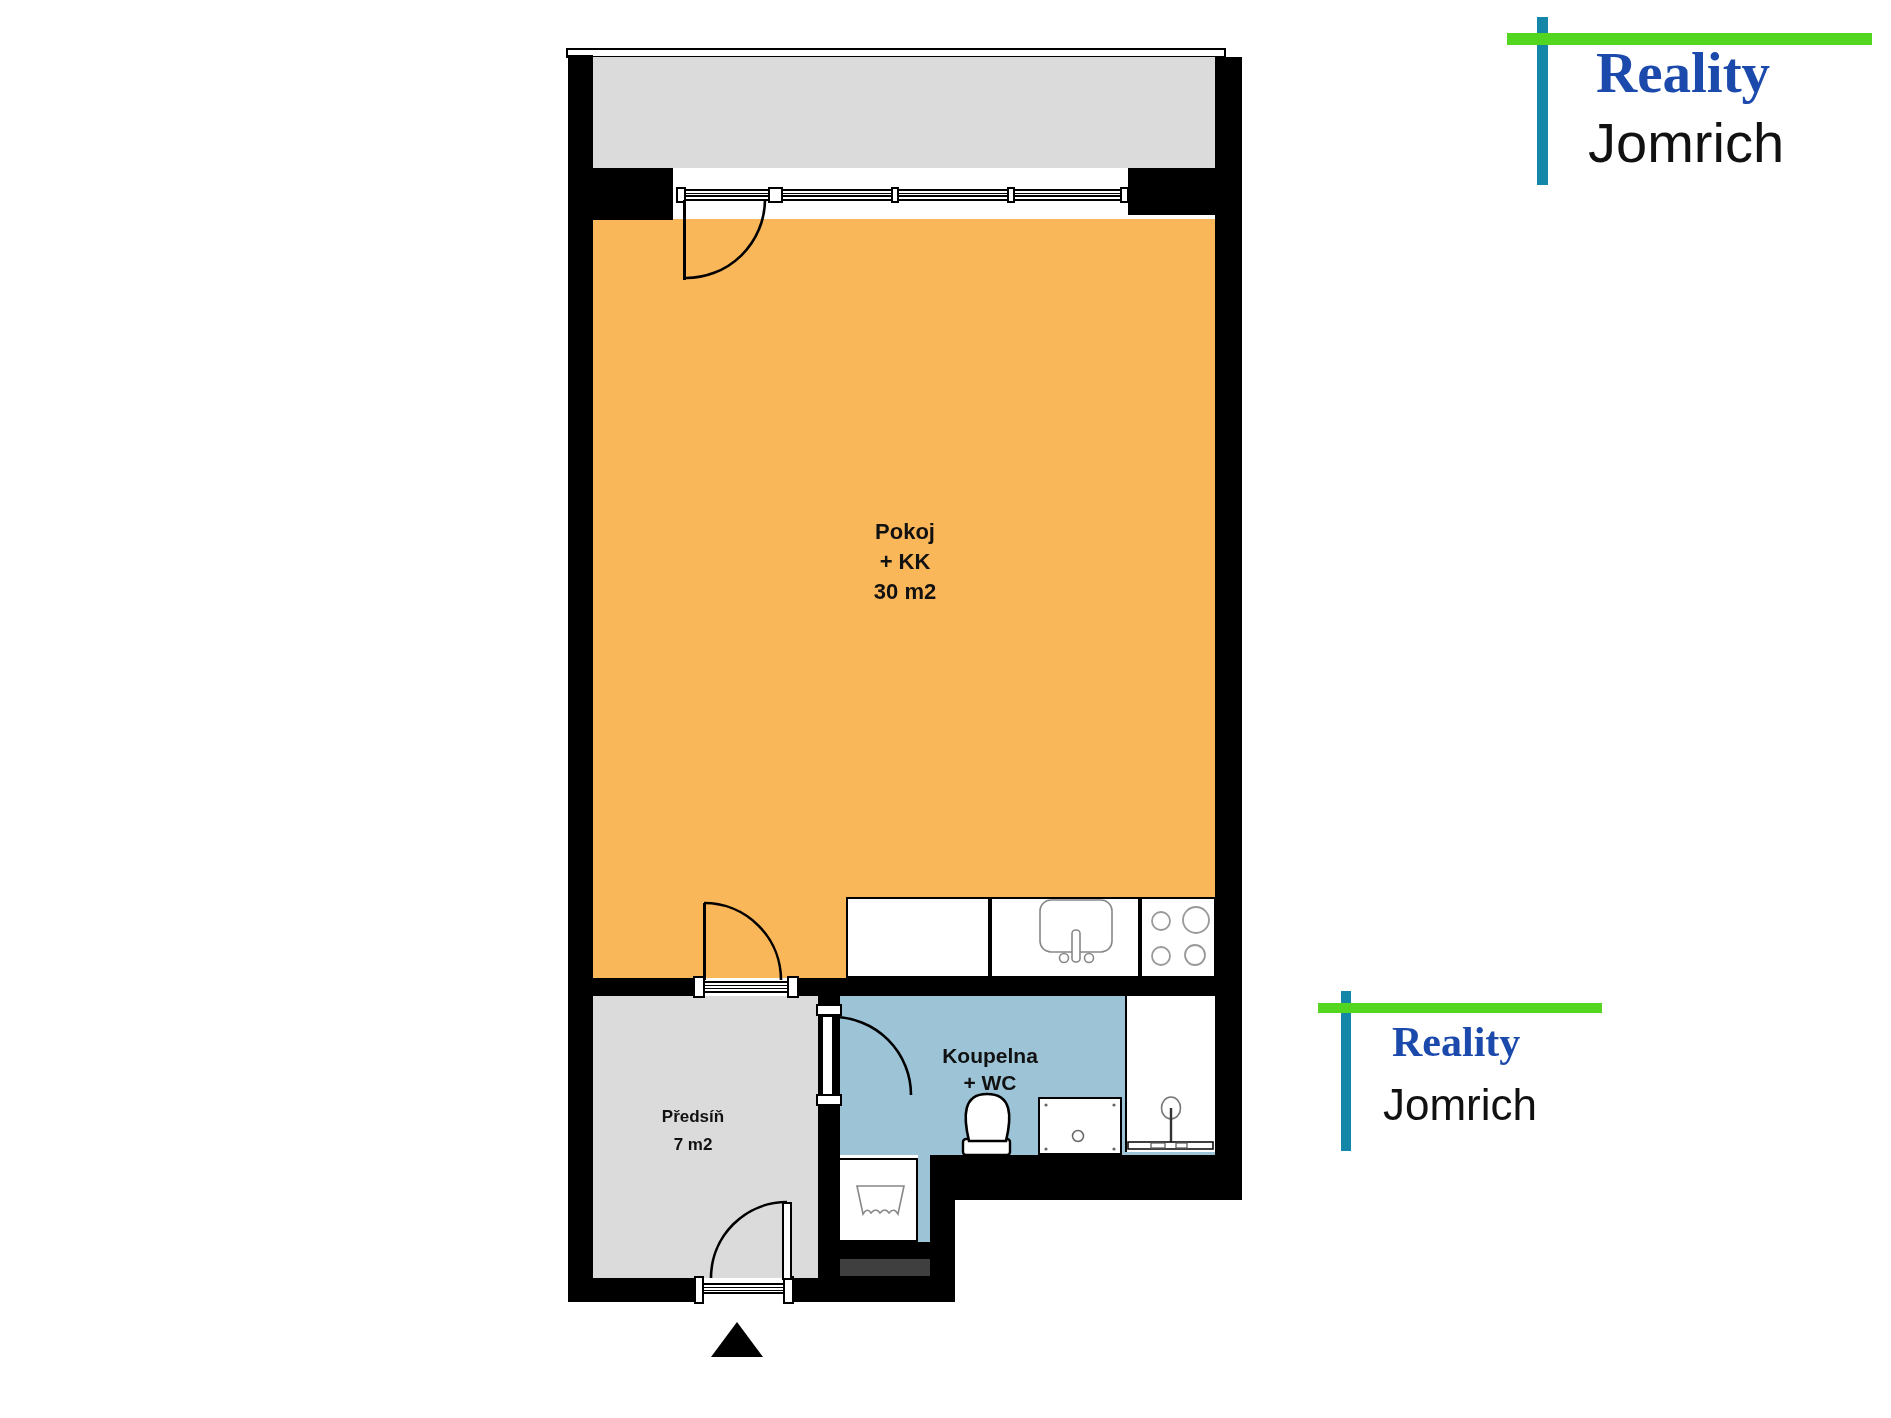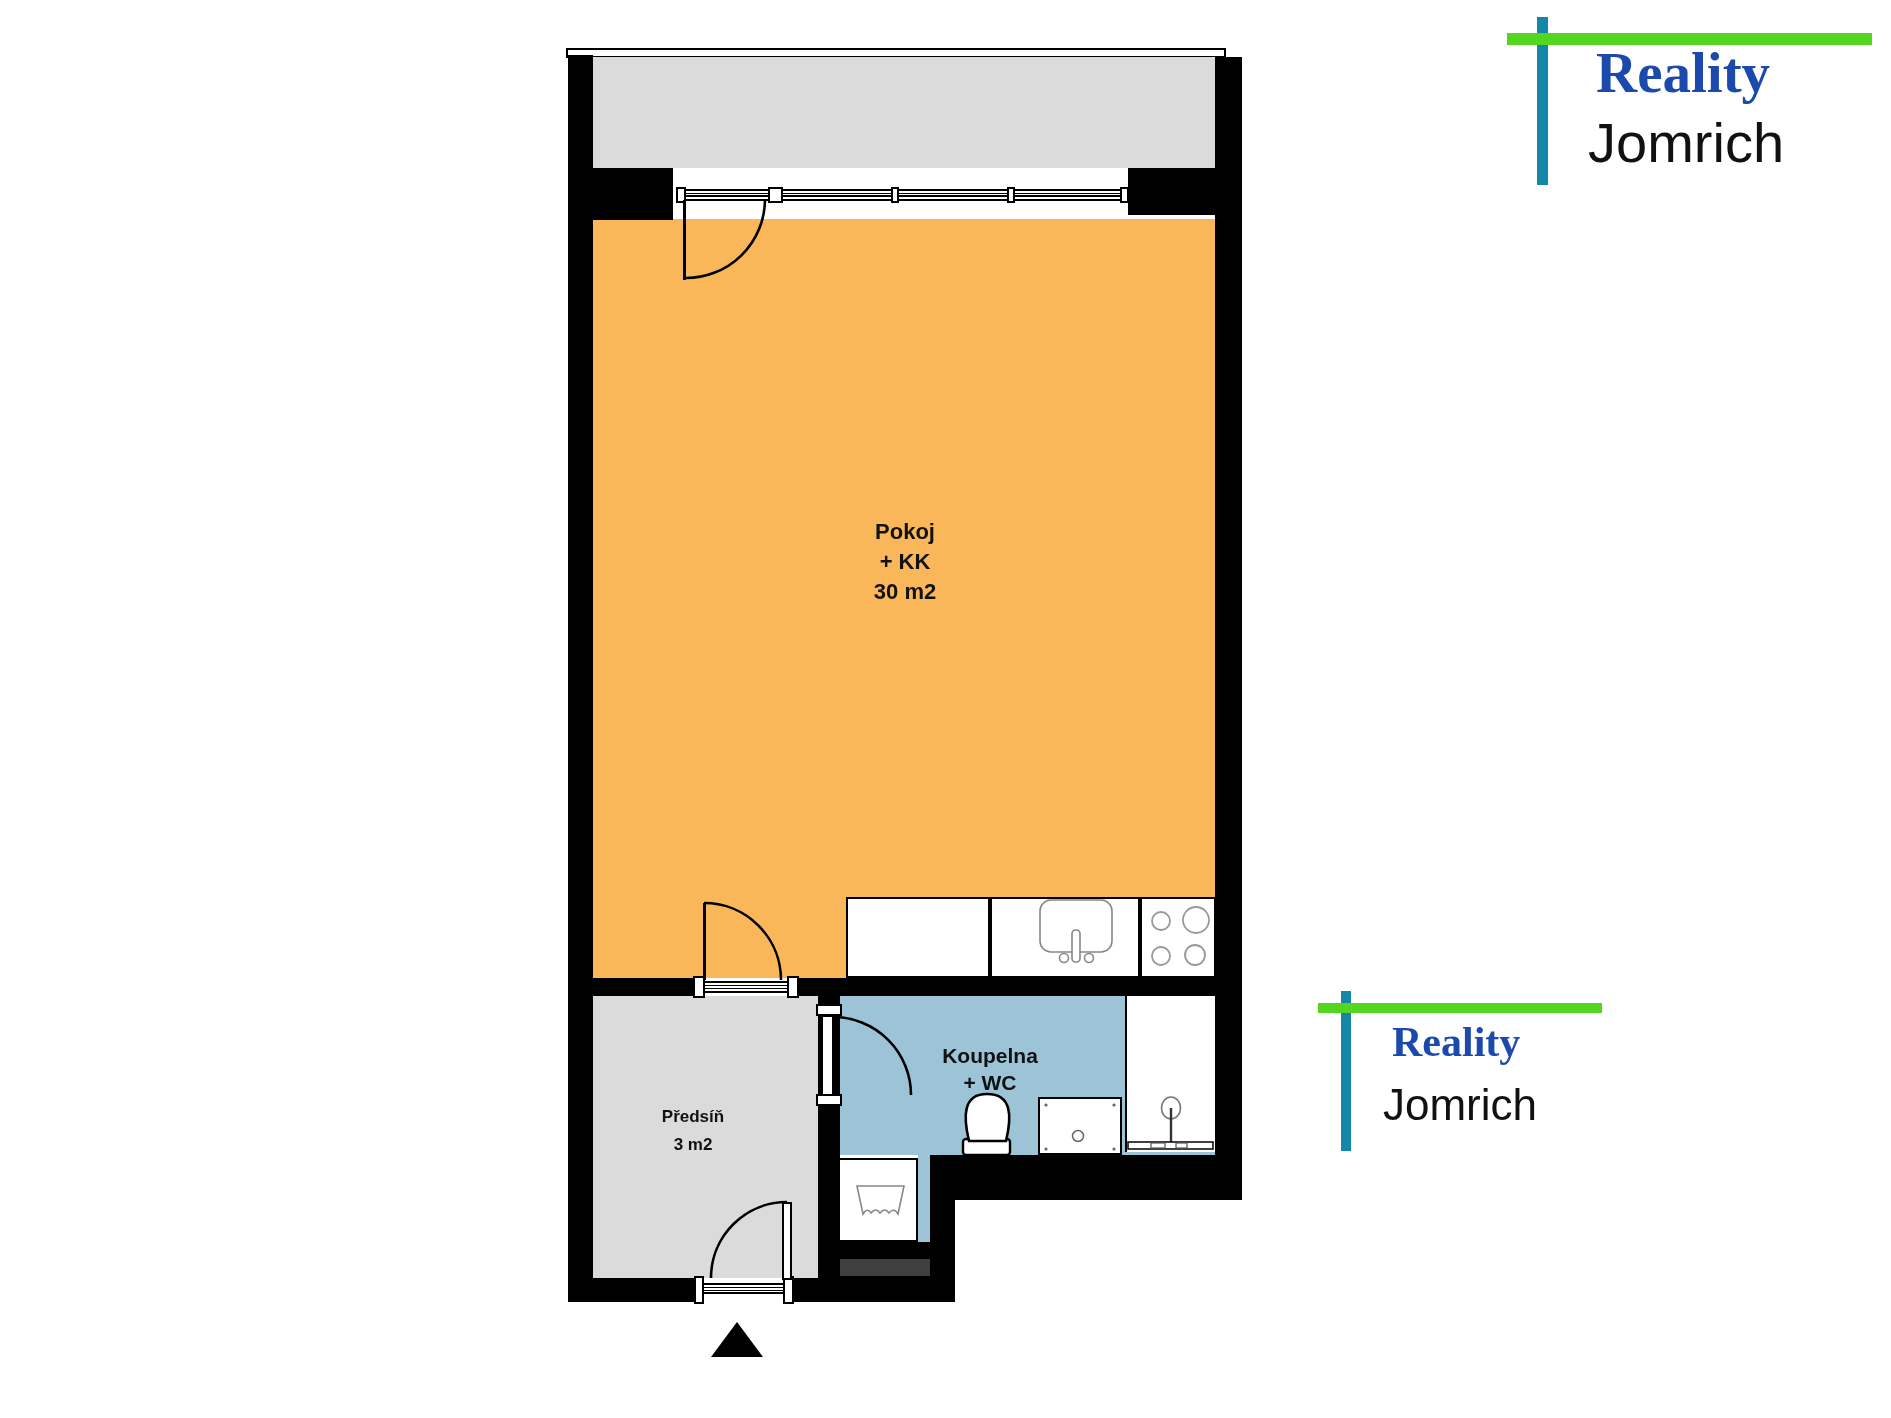--- a/index.html
+++ b/index.html
@@ -199,21 +199,21 @@
     <div>Pokoj</div>
     <div>+ KK</div>
     <div>30 m2</div>
   </div>
   <div class="abs rlabel lbl-bath">
     <div>Koupelna</div>
     <div>+ WC</div>
   </div>
   <div class="abs rlabel lbl-hall">
     <div>Předsíň</div>
-    <div>3 m2</div>
+    <div>7 m2</div>
   </div>
 
   <div>
     <div class="abs logo-teal lg1-teal"></div>
     <div class="abs logo-green lg1-green"></div>
     <div class="abs lg1-reality">Reality</div>
     <div class="abs lg1-jomrich">Jomrich</div>
   </div>
 
   <div>

